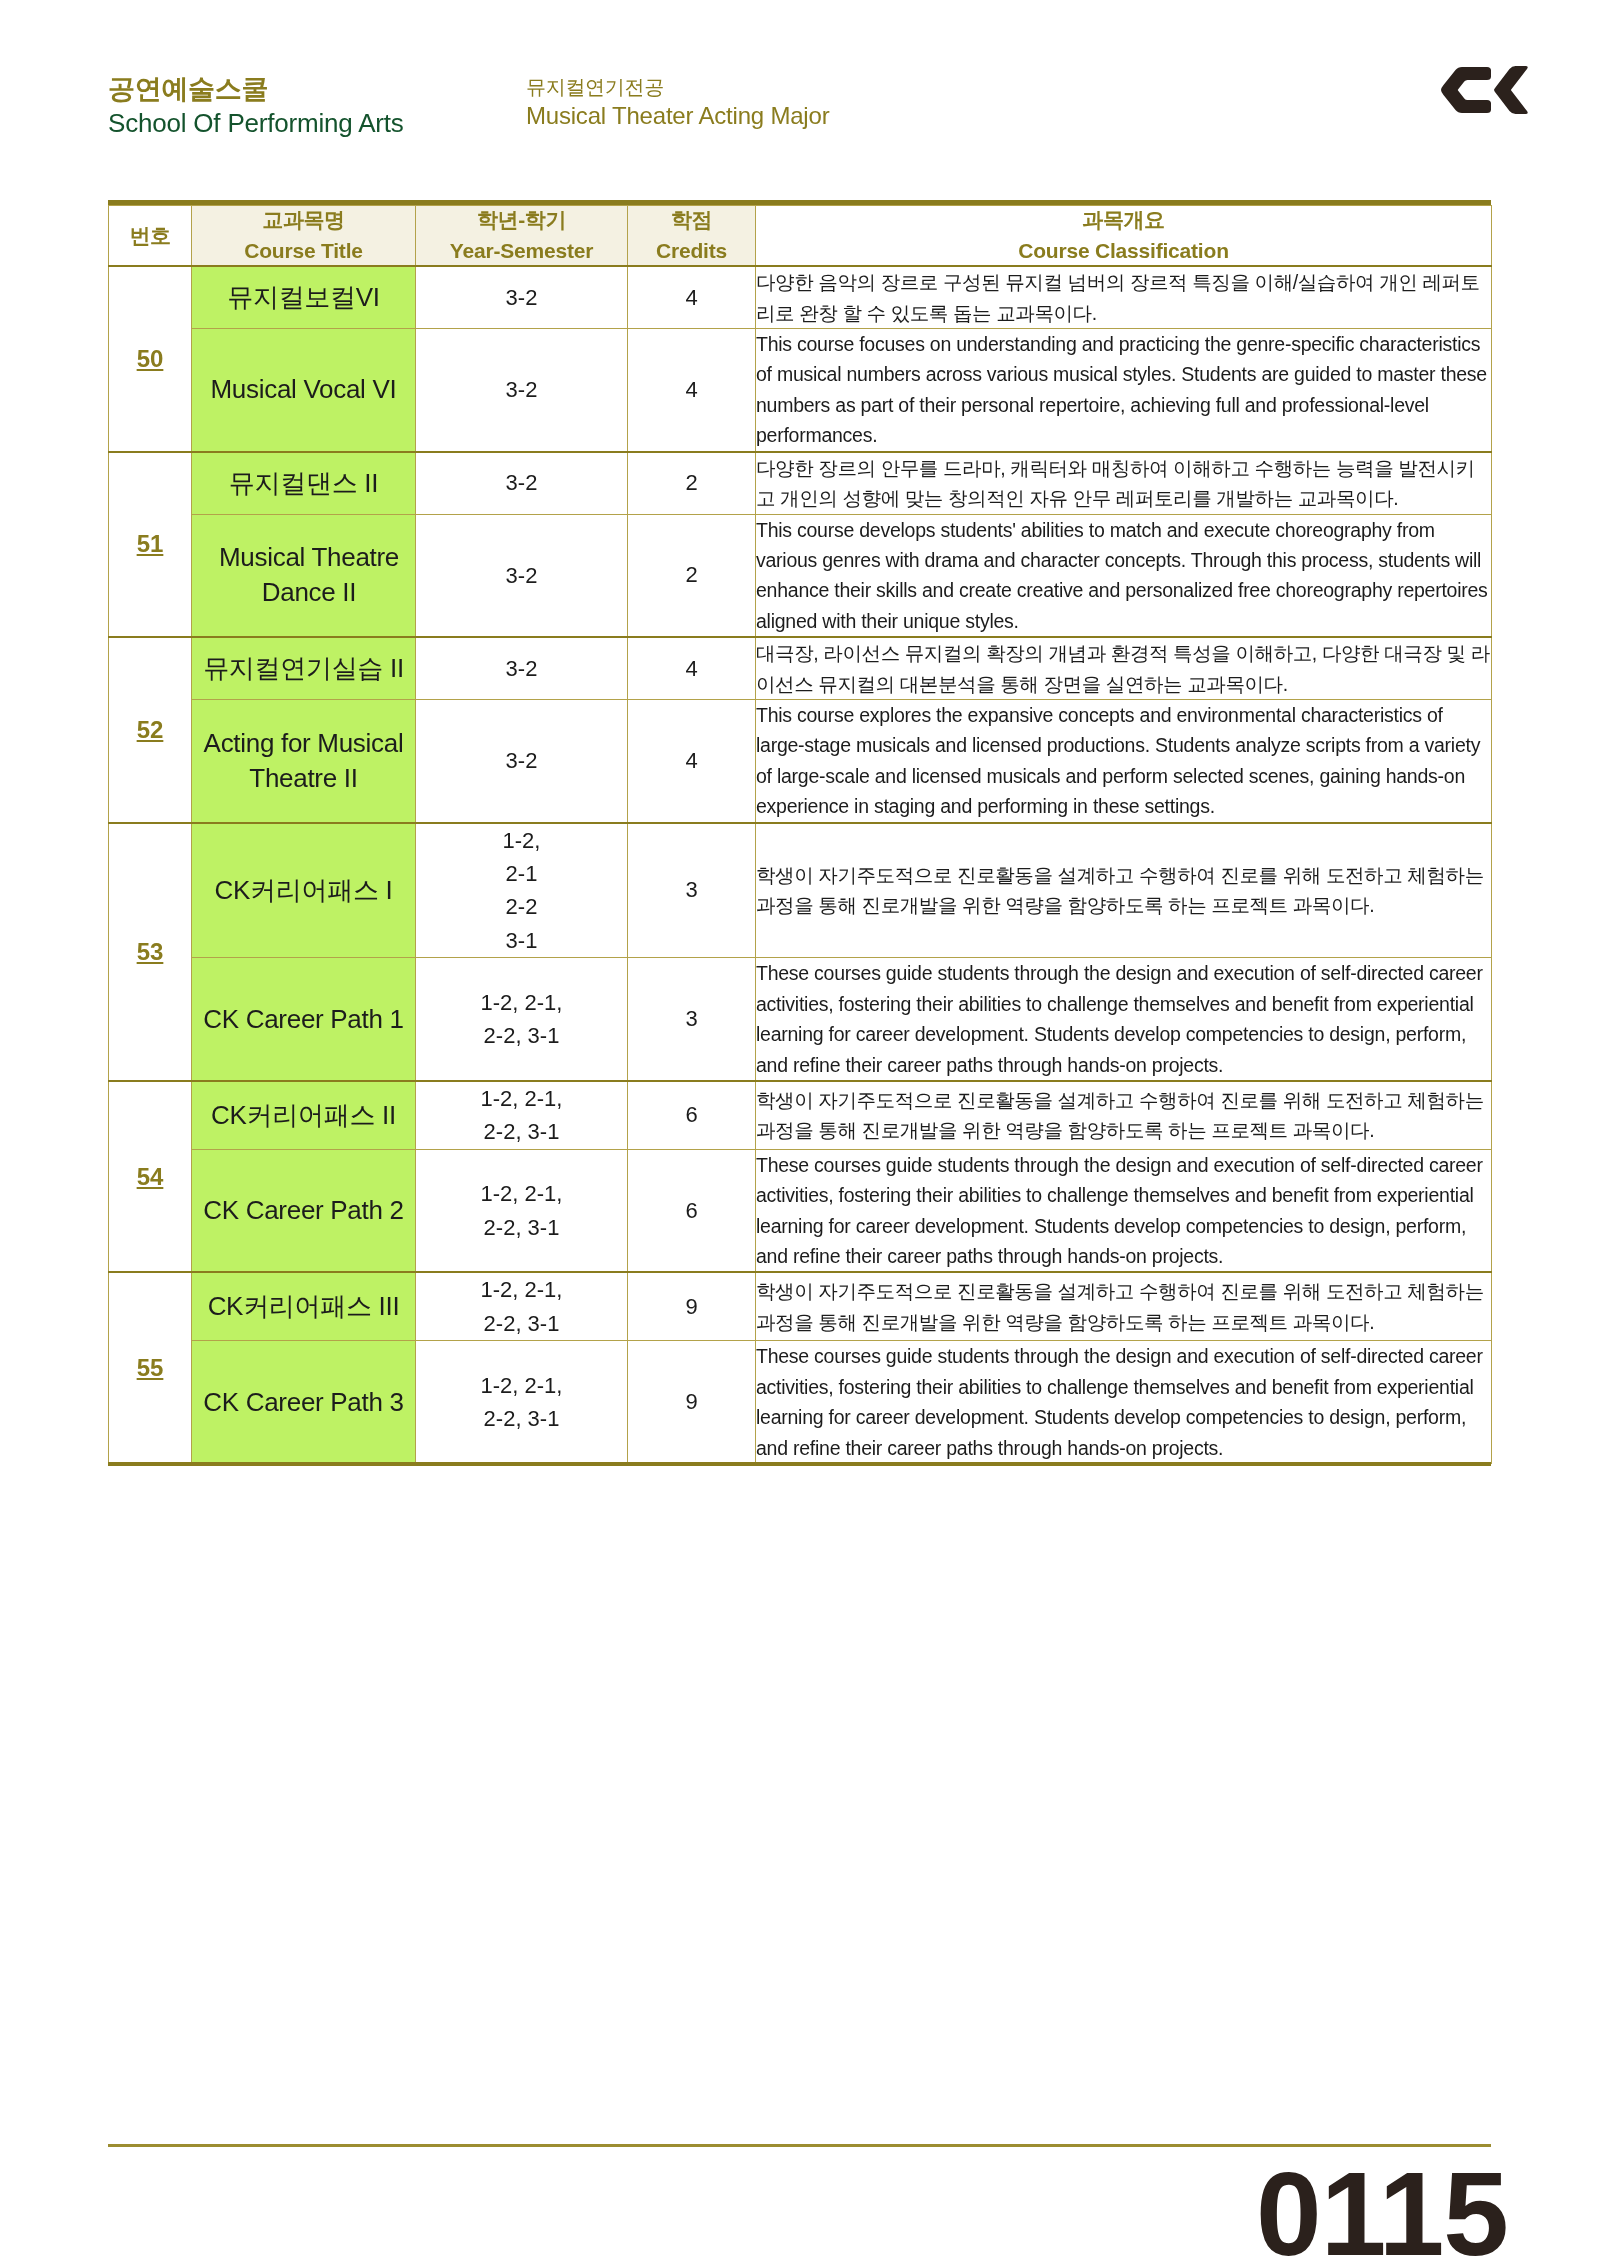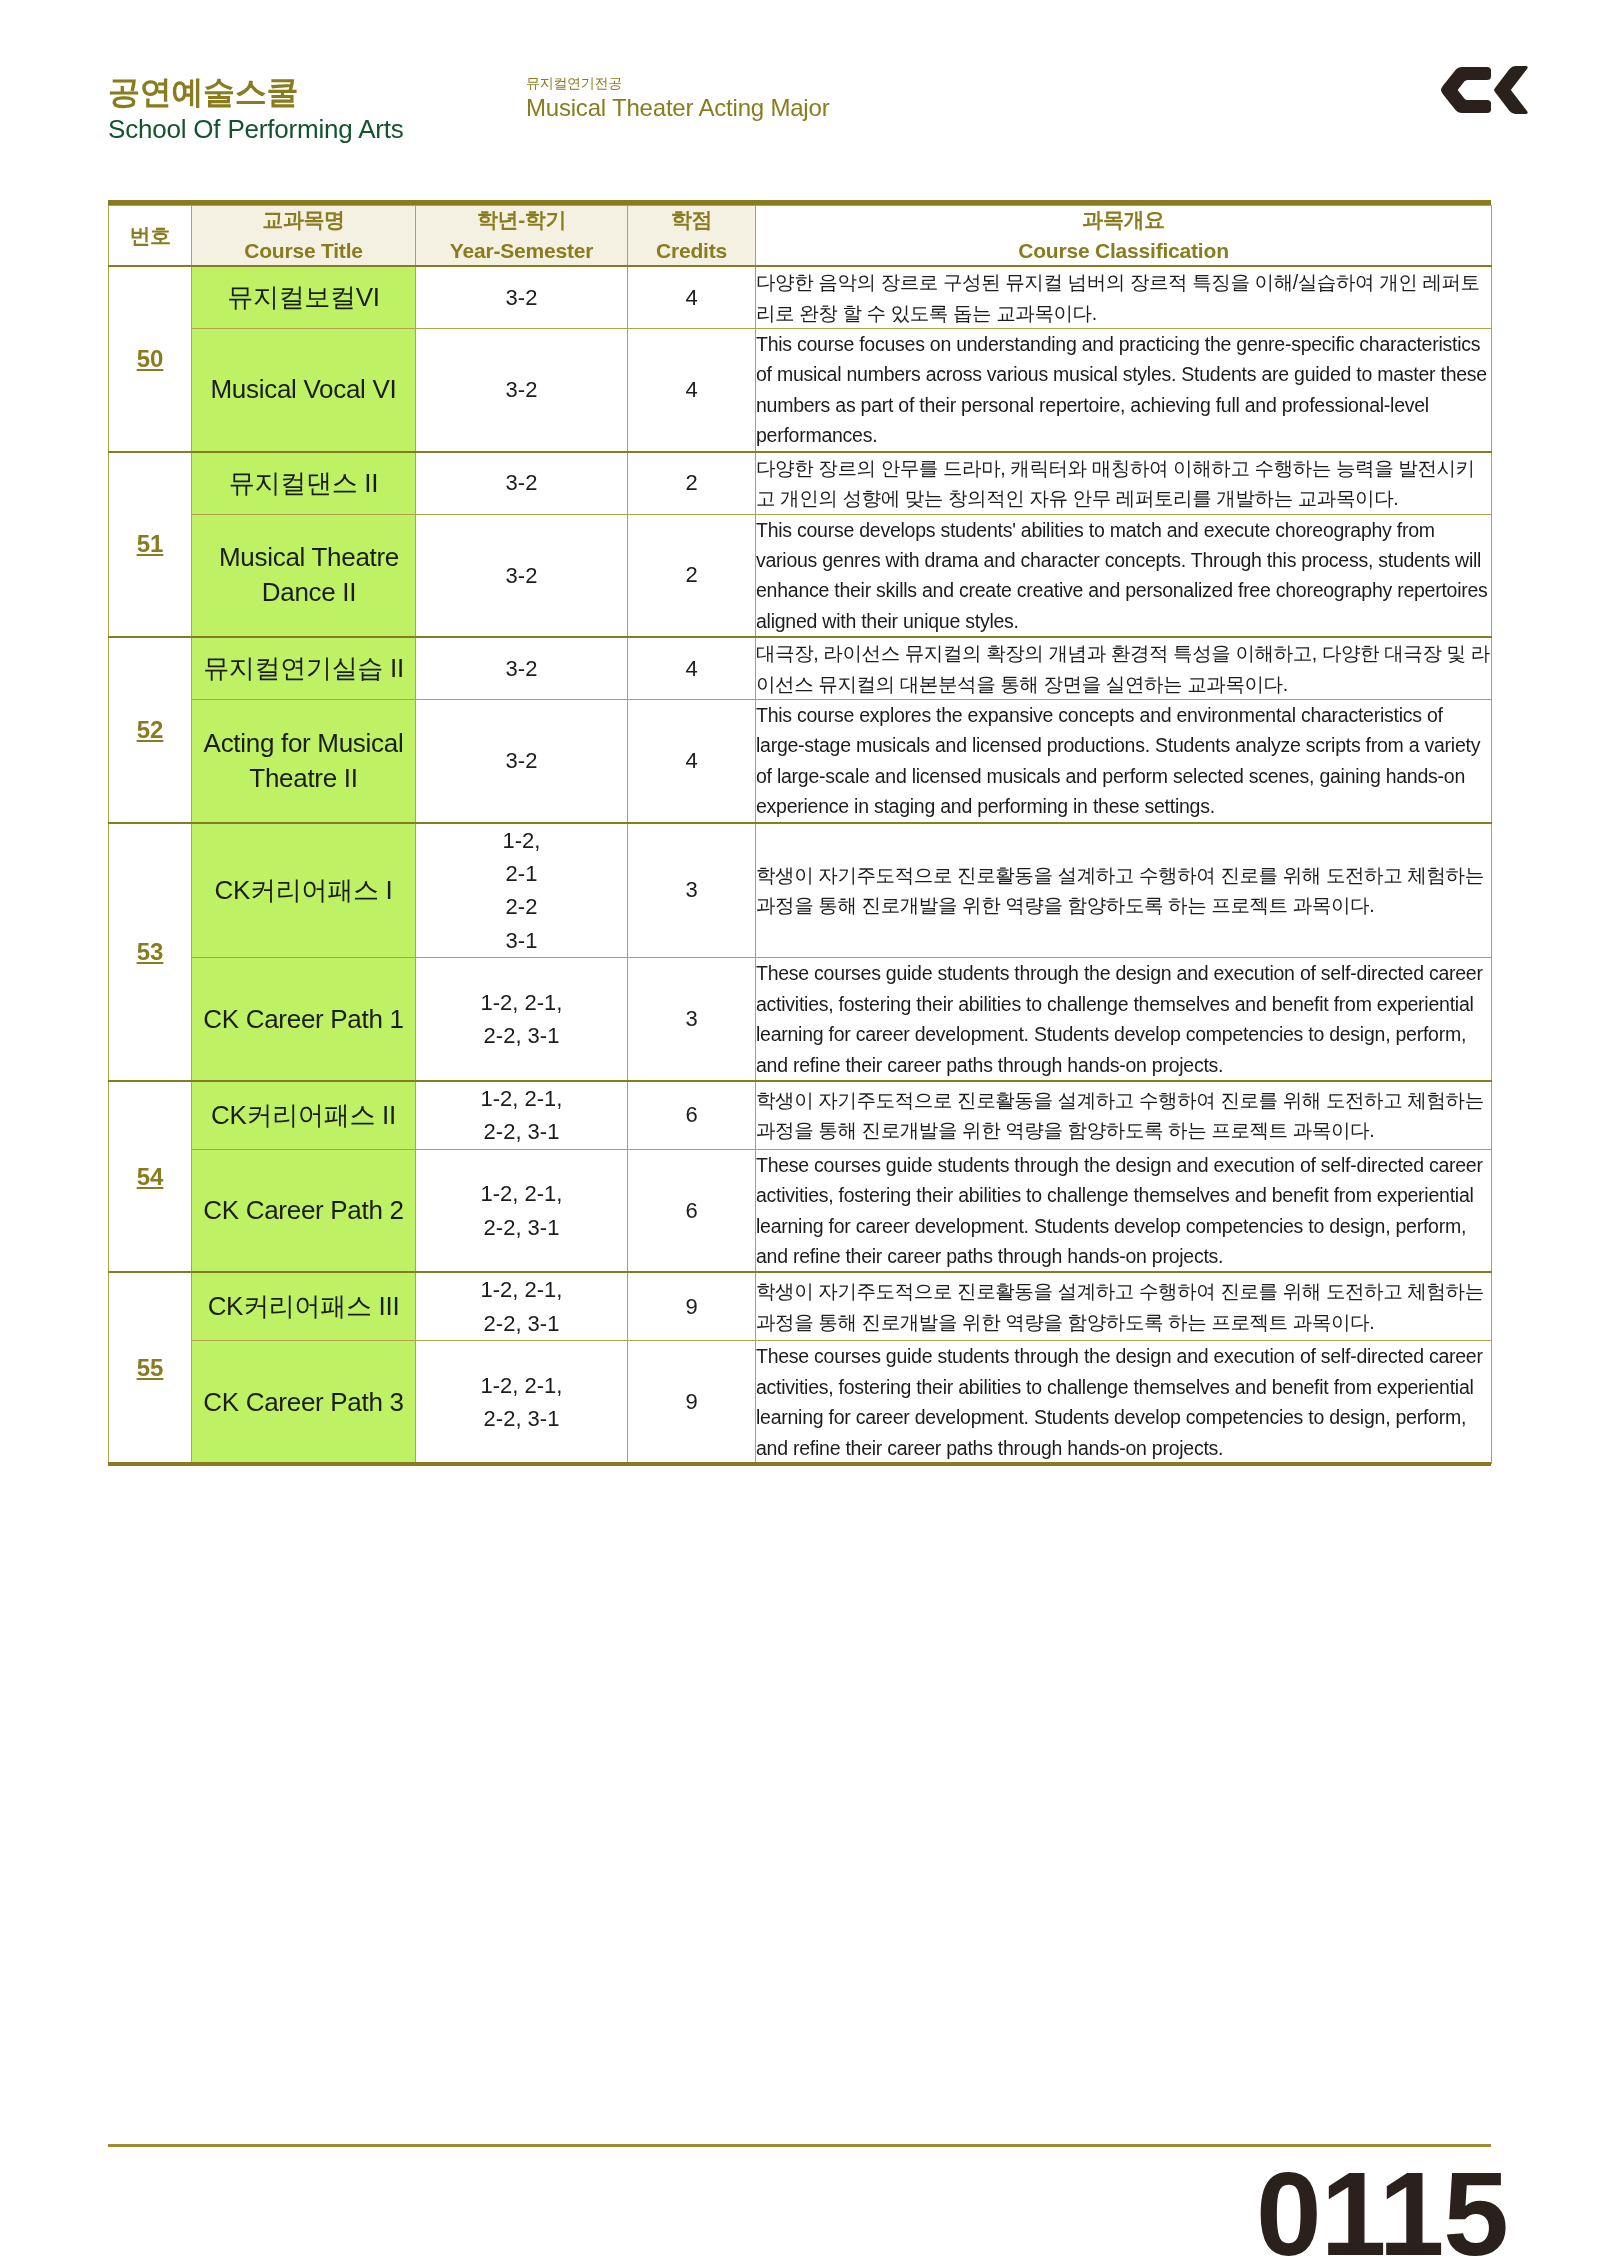--- a/index.html
+++ b/index.html
@@ -25,39 +25,39 @@
     right: 80px;
     height: 80px;
   }
   .school-block {
     position: absolute;
     left: 0;
     top: 0;
     line-height: 1.28;
   }
   .school-ko {
-    font-size: 32px;
+    font-size: 27px;
     font-weight: bold;
     color: #8a7c1e;
     letter-spacing: -0.3px;
   }
   .school-en {
     font-size: 26px;
     font-weight: normal;
     color: #14532d;
     letter-spacing: -0.2px;
   }
   .major-block {
     position: absolute;
     left: 418px;
     top: 2px;
     line-height: 1.3;
   }
   .major-ko {
-    font-size: 14px;
+    font-size: 20px;
     color: #8a7c1e;
     font-weight: normal;
     letter-spacing: -0.3px;
   }
   .major-en {
     font-size: 24px;
     color: #8a7c1e;
     font-weight: normal;
     letter-spacing: -0.2px;
   }

